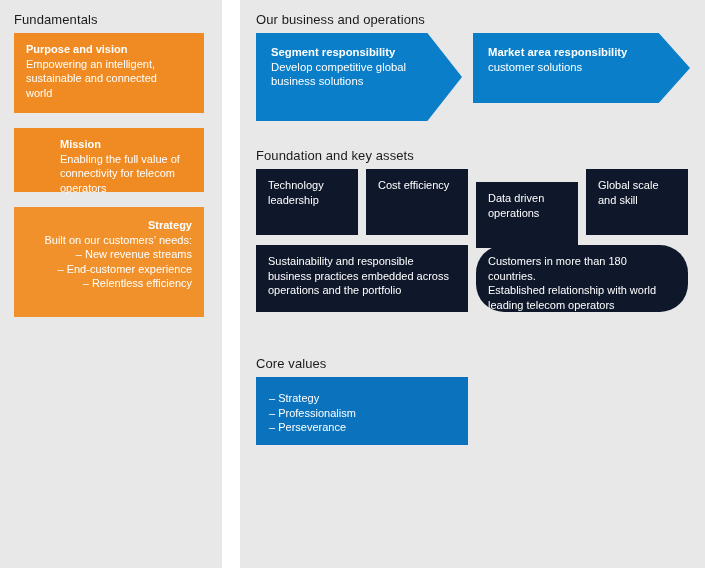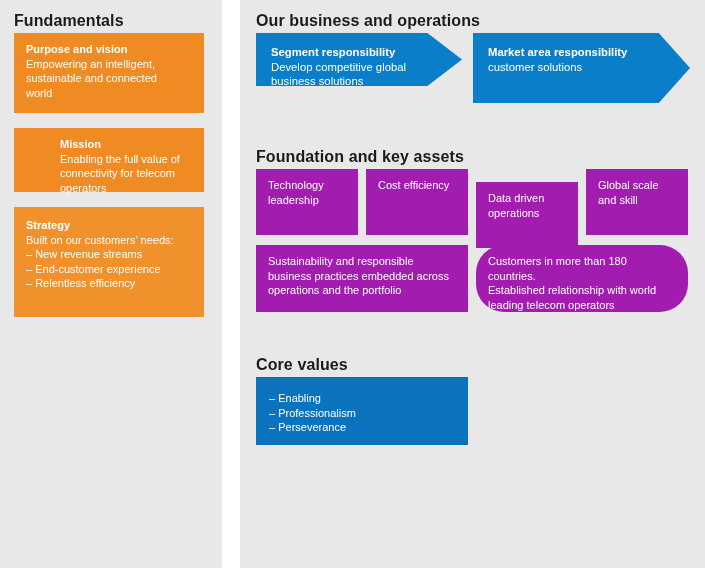--- a/index.html
+++ b/index.html
@@ -22,22 +22,22 @@
     top: 0;
     height: 568px;
     background: #e8e8e8;
   }
   .panel-left  { left: 0px;   width: 222px; }
   .panel-right { left: 240px; width: 465px; }
 
   
   .section-title {
     position: absolute;
-    font-size: 16px;
-    font-weight: bold;
+    font-size: 13px;
+    font-weight: normal;
     color: #1b1b1b;
     letter-spacing: 0.1px;
     white-space: nowrap;
   }
 
   
   .card {
     position: absolute;
     box-sizing: border-box;
     color: #ffffff;
@@ -46,21 +46,21 @@
     padding: 9px 12px 10px 12px;
   }
   .card .hd {
     font-weight: bold;
     display: block;
   }
   .card .ln { display: block; }
 
   .orange { background: #f08a22; }
   .orange-alt { background: #f0912c; }
-  .blue   { background: #a21caf; }
+  .blue   { background: #0f172a; }
   .blue-d { background: #0b72bd; }
 
   
   .arrow {
     position: absolute;
     box-sizing: border-box;
     background: #0a7ec8;
     color: #ffffff;
     font-size: 11.3px;
     line-height: 14.6px;
@@ -93,31 +93,31 @@
   <span class="ln">sustainable and connected</span>
   <span class="ln">world</span>
 </div>
 
 <div class="card orange" style="left:14px; top:128px; width:190px; height:64px;padding-left:46px;">
   <span class="hd">Mission</span>
   <span class="ln">Enabling the full value of</span>
   <span class="ln">connectivity for telecom operators</span>
 </div>
 
-<div class="card orange-alt" style="left:14px; top:207px; width:190px; height:110px; padding-top:11px;">
+<div class="card orange-alt" style="left:14px; top:207px; width:190px; height:110px; padding-top:11px;text-align:right;">
   <span class="hd">Strategy</span>
   <span class="ln">Built on our customers’ needs:</span>
   <span class="dash-row">– New revenue streams</span>
   <span class="dash-row">– End-customer experience</span>
   <span class="dash-row">– Relentless efficiency</span>
 </div>
 
 <div class="section-title" style="left:256px; top:12px;">Our business and operations</div>
 
-<div class="arrow arrow-1" style="left:256px; top:33px; width:206px; height:53px;">
+<div class="arrow arrow-1" style="left:256px; top:33px; width:206px; height:88px;">
   <span class="hd">Segment responsibility</span>
   <span class="ln">Develop competitive global</span>
   <span class="ln">business solutions</span>
 </div>
 
 <div class="arrow arrow-2" style="left:473px; top:33px; width:217px; height:70px;">
   <span class="hd">Market area responsibility</span>
   <span class="ln">customer solutions</span>
 </div>
 
@@ -150,16 +150,16 @@
 
 <div class="card blue" style="left:476px; top:245px; width:212px; height:67px;border-radius:28px;">
   <span class="ln">Customers in more than 180 countries.</span>
   <span class="ln">Established relationship with world</span>
   <span class="ln">leading telecom operators</span>
 </div>
 
 <div class="section-title" style="left:256px; top:356px;">Core values</div>
 
 <div class="card blue-d" style="left:256px; top:377px; width:212px; height:68px; padding-top:14px; padding-left:13px;">
-  <span class="dash-row">– Enabling</span>
+  <span class="dash-row">– Strategy</span>
   <span class="dash-row">– Professionalism</span>
   <span class="dash-row">– Perseverance</span>
 </div>
 
 </body></html>

